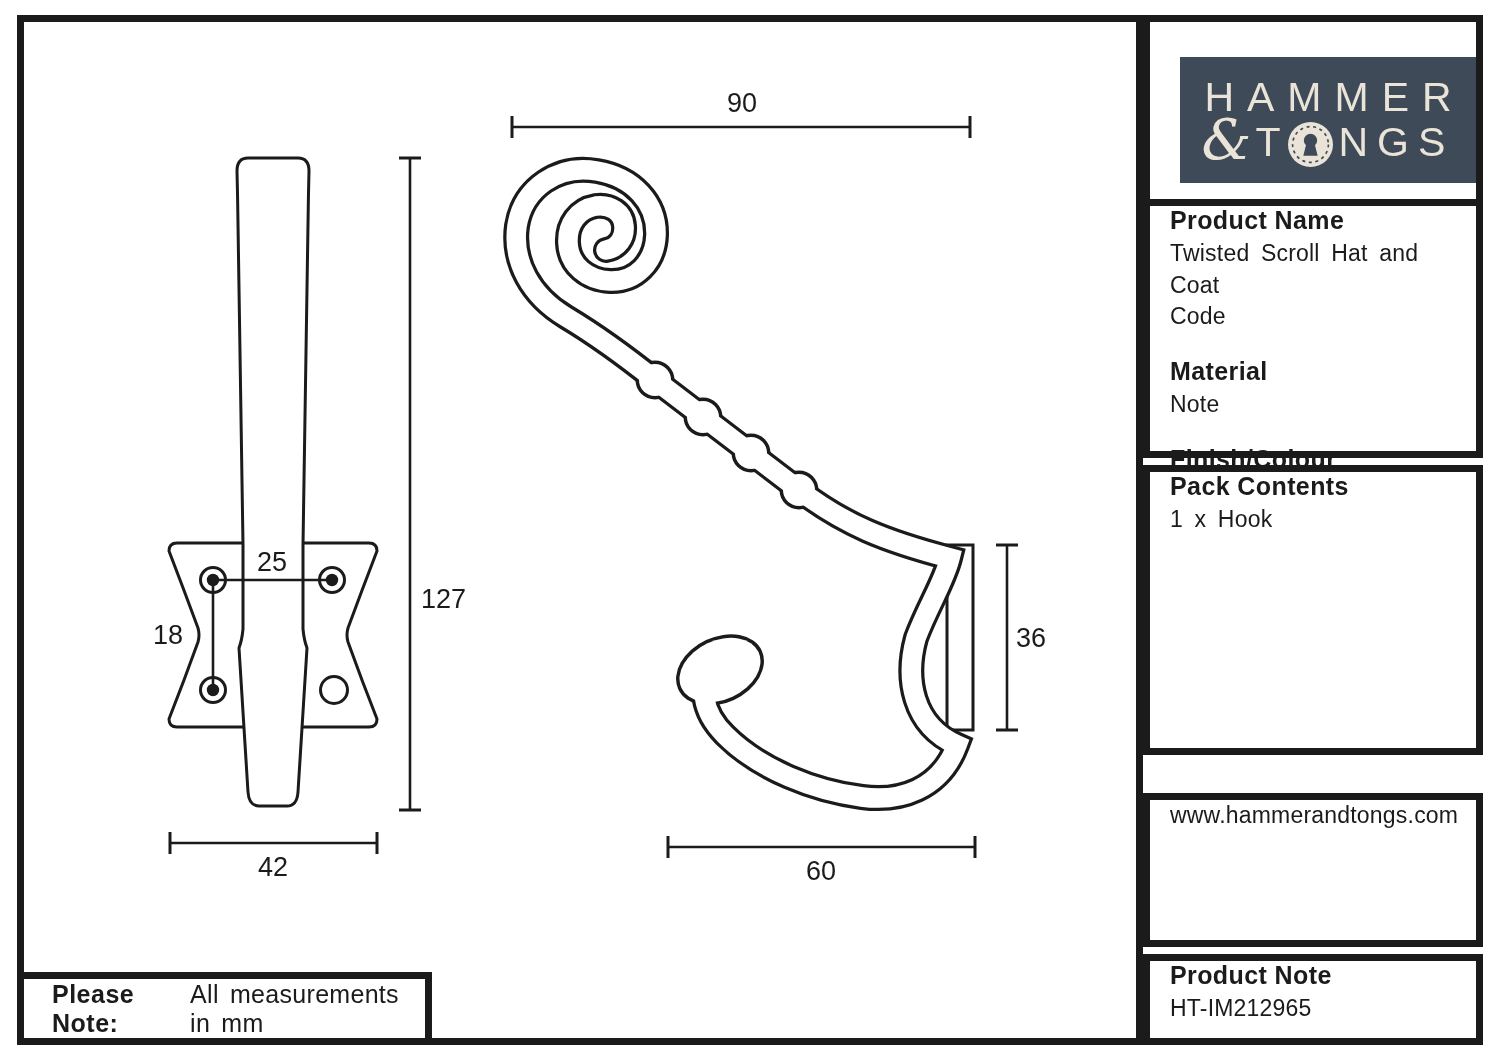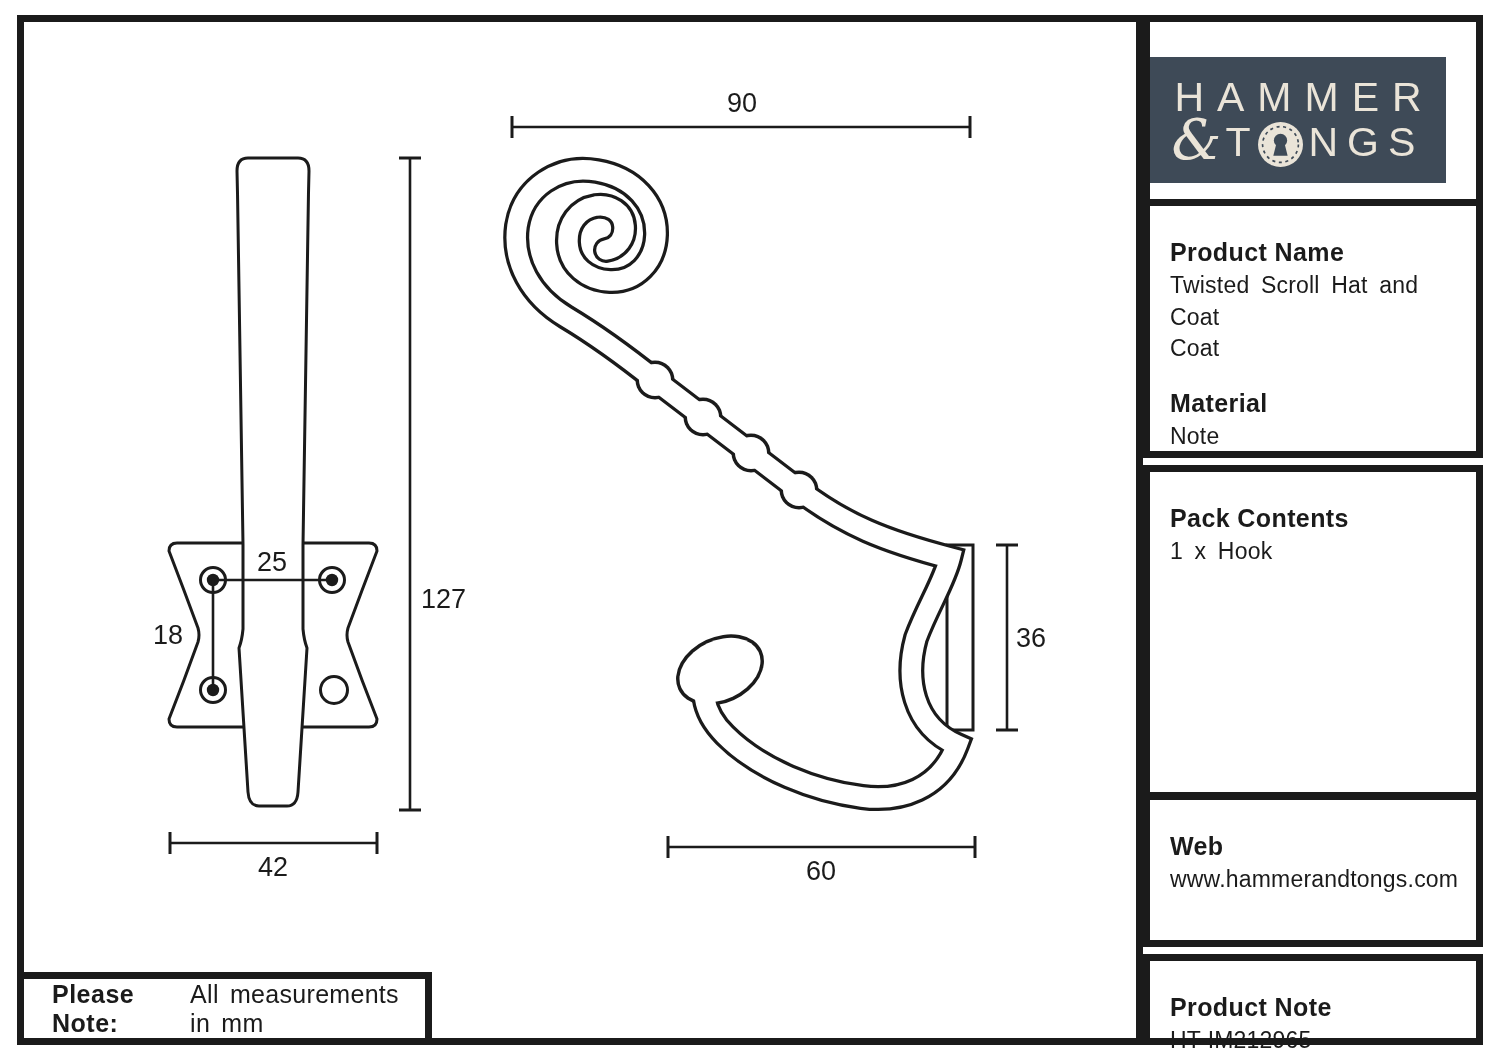--- a/index.html
+++ b/index.html
@@ -17,35 +17,35 @@
     border:7px solid var(--ink);background:var(--paper);}
   .main-box svg{position:absolute;left:0;top:0;}
 
   .note-box{position:absolute;left:17px;top:972px;width:415px;height:73px;
     border:7px solid var(--ink);background:var(--paper);z-index:6;
     display:flex;align-items:center;padding-left:28px;font-size:25px;letter-spacing:.3px;word-spacing:4px;}
   .note-box b{margin-right:10px;letter-spacing:.5px;}
 
   .side-box{position:absolute;left:1143px;width:340px;border:7px solid var(--ink);
     background:var(--paper);z-index:5;}
-  .logo-box{top:15px;height:210px;display:flex;align-items:center;justify-content:flex-start;}
+  .logo-box{top:15px;height:210px;display:flex;align-items:center;justify-content:flex-end;}
   .info-box{top:199px;height:259px;}
-  .pack-box{top:465px;height:334px;}
+  .pack-box{top:465px;height:290px;}
   .web-box{top:793px;height:154px;}
   .code-box{top:954px;height:91px;}
 
   .logo-plate{width:296px;height:126px;background:var(--logo-bg);color:var(--logo-fg);
     display:flex;flex-direction:column;align-items:center;justify-content:center;padding-top:2px;}
   .logo-line1{font-size:41px;letter-spacing:13px;margin-left:13px;line-height:1.0;font-weight:400;}
   .logo-line2{display:flex;align-items:center;font-size:41px;letter-spacing:9px;line-height:1.0;margin-top:2px;font-weight:400;}
   .logo-amp{font-family:"DejaVu Serif",serif;font-style:italic;font-size:56px;line-height:.8;
     letter-spacing:0;margin-right:4px;position:relative;top:-2px;}
   .keyhole{display:inline-block;width:45px;height:45px;margin:0 6px 0 -2px;position:relative;top:2px;}
 
-  .section-pad{padding:32px 14px 0 20px;}
+  .section-pad{padding:0 14px 0 20px;}
   .block{margin-bottom:24px;}
   .block h3{font-size:25px;font-weight:700;letter-spacing:.4px;margin-bottom:3px;}
   .block p{font-size:23px;line-height:1.38;letter-spacing:.2px;word-spacing:5px;}
 
   svg text{font-family:"Liberation Sans",sans-serif;font-size:27px;fill:var(--ink);}
 </style>
 </head>
 <body>
 
 <div class="page">
@@ -201,21 +201,21 @@
         <span>NGS</span>
       </div>
     </div>
   </div>
 
   <div class="side-box info-box">
     <div class="section-pad">
       <div class="block">
         <h3>Product Name</h3>
         <p>Twisted Scroll Hat and Coat</p>
-        <p>Coat</p>
+        <p>Code</p>
       </div>
       <div class="block">
         <h3>Material</h3>
         <p>Note</p>
       </div>
       <div class="block">
         <h3>Finish/Colour</h3>
         <p>Black Powder Coating</p>
       </div>
     </div>
@@ -226,21 +226,20 @@
       <div class="block">
         <h3>Pack Contents</h3>
         <p>1 x Hook</p>
       </div>
     </div>
   </div>
 
   <div class="side-box web-box">
     <div class="section-pad">
       <div class="block">
-        <h3>Web</h3>
         <p>www.hammerandtongs.com</p>
       </div>
       <div class="block">
       </div>
     </div>
   </div>
 
   <div class="side-box code-box">
     <div class="section-pad">
       <div class="block">

